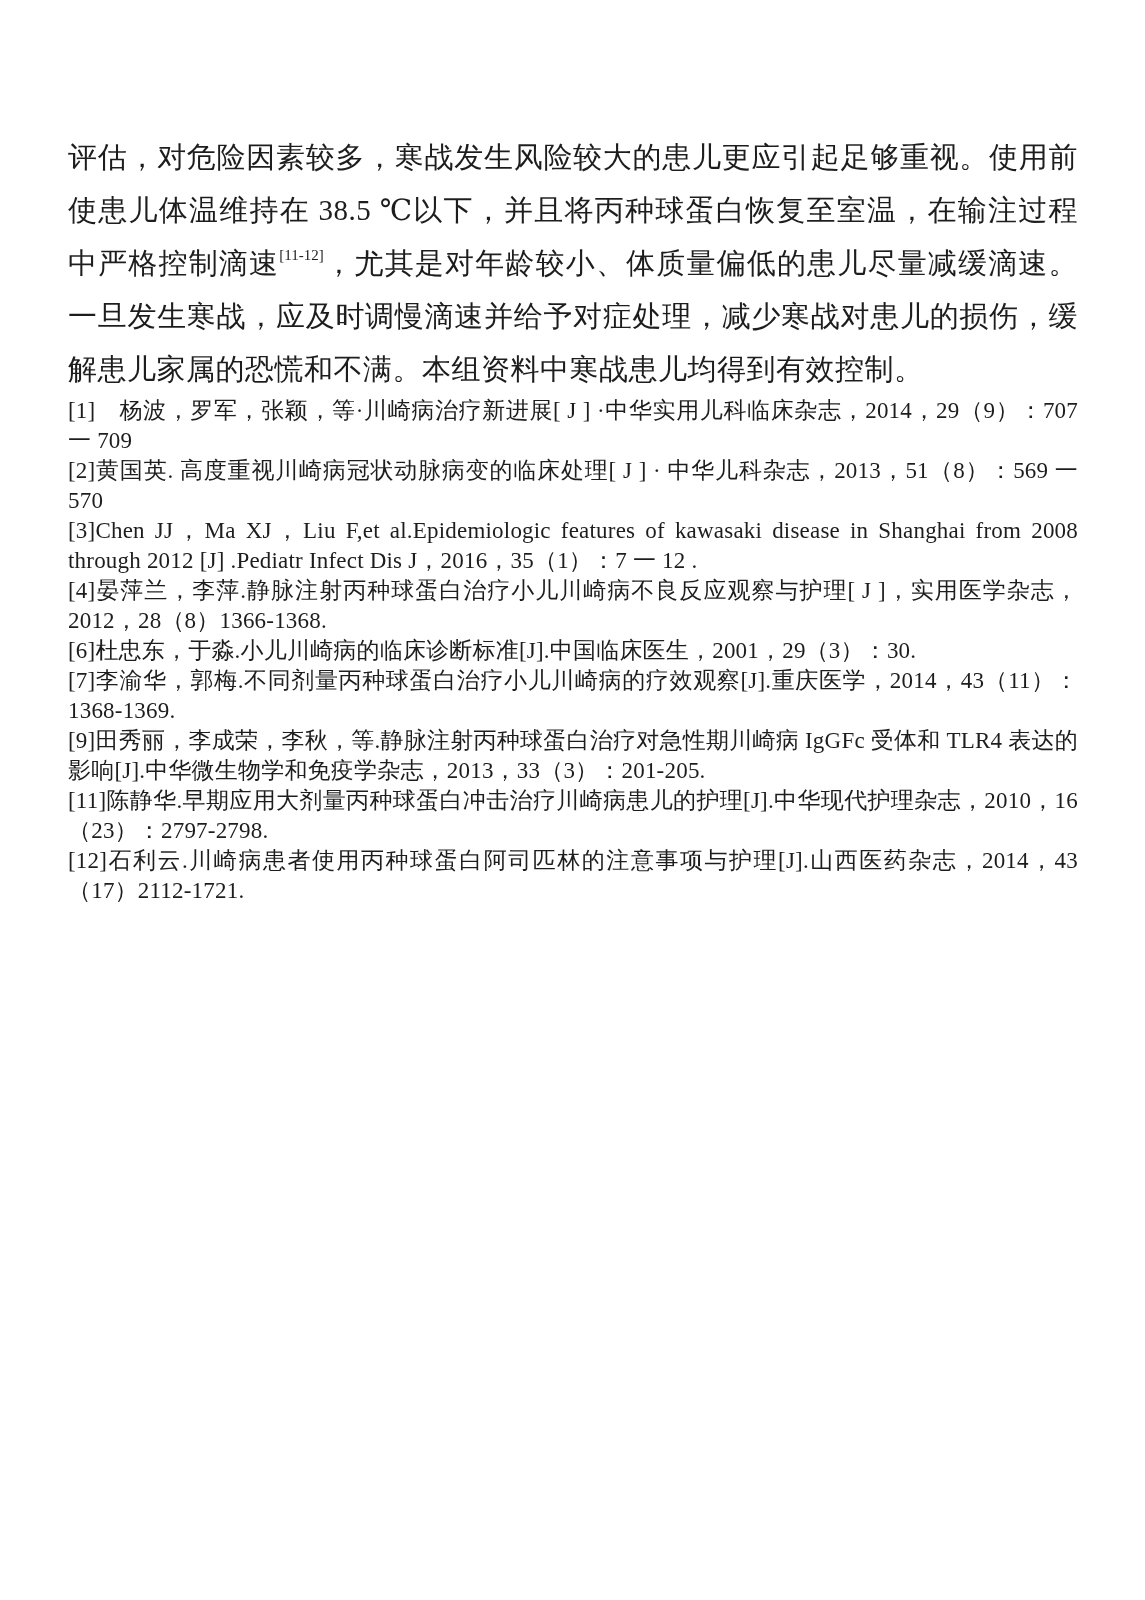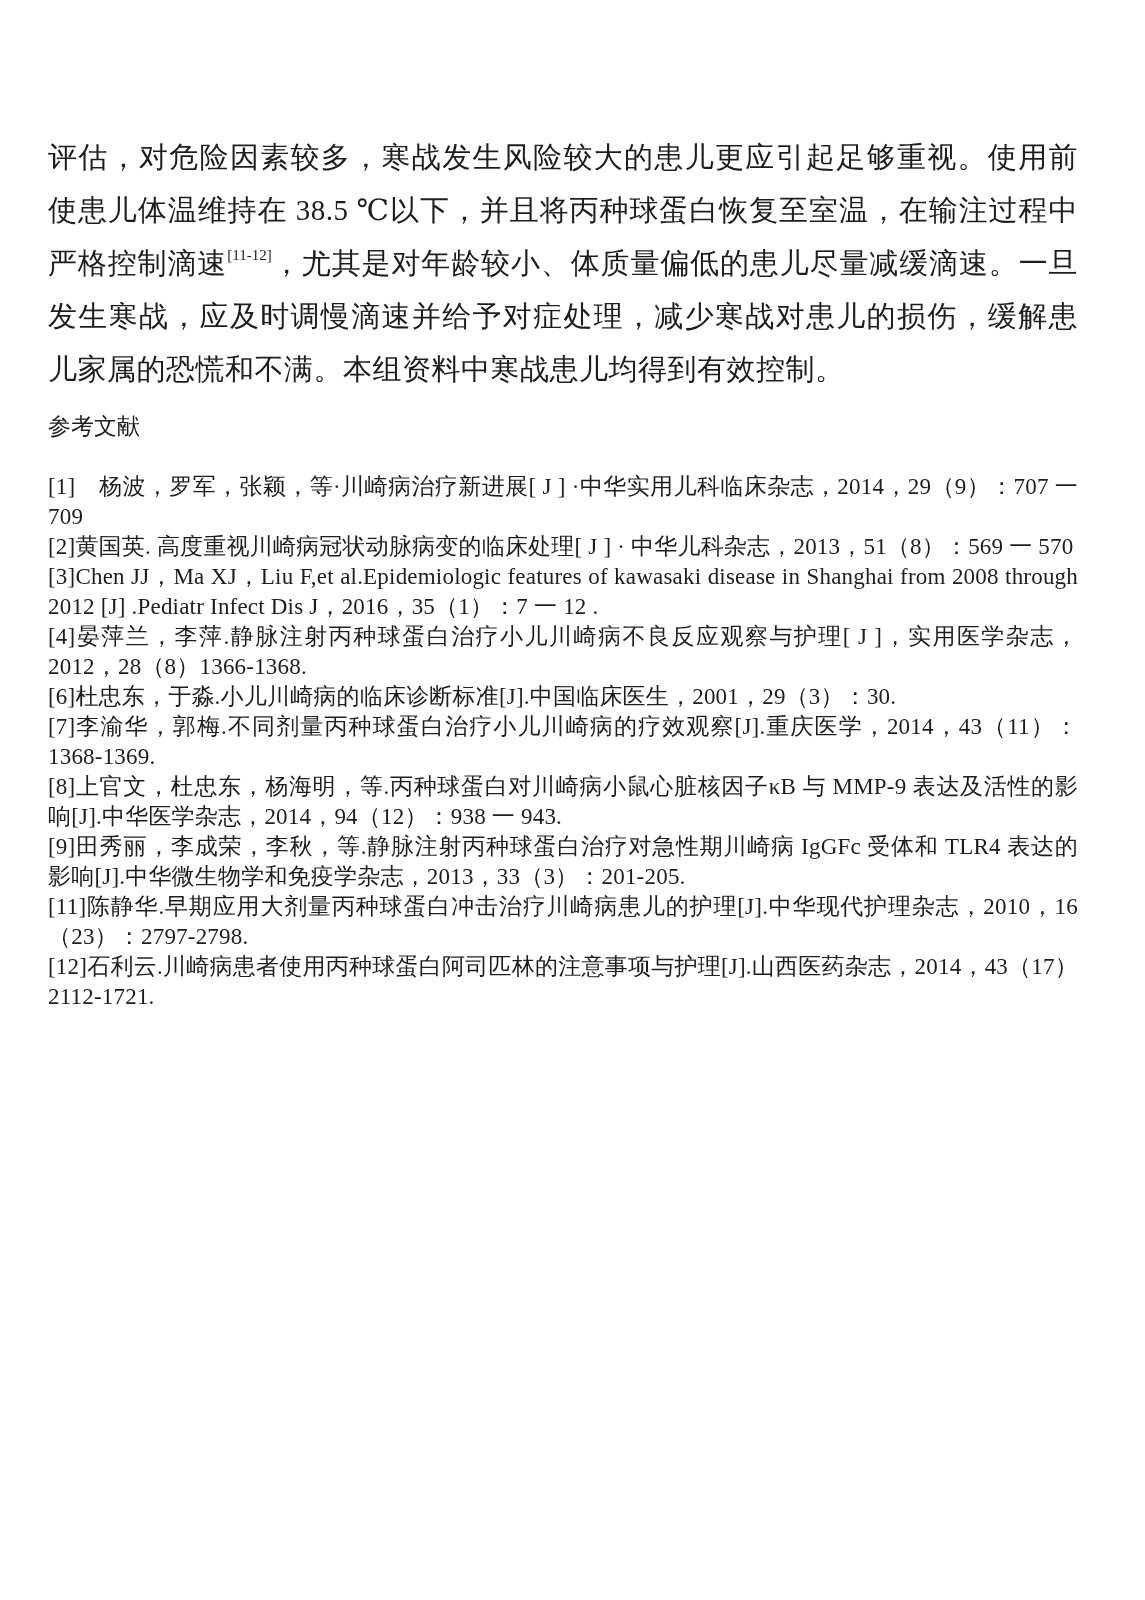--- a/index.html
+++ b/index.html
@@ -11,21 +11,21 @@
     width: 1145px;
     height: 1600px;
     overflow: hidden;
     color: #1d1d1d;
     font-family: "Liberation Serif", "DejaVu Serif", serif;
   }
   .page {
     box-sizing: border-box;
     width: 1145px;
     height: 1600px;
-    padding: 131px 67px 40px 48px;
+    padding: 131px 67px 40px 68px;
     background: #ffffff;
   }
   .body-para {
     margin: 0;
     font-size: 29px;
     line-height: 53px;
     text-align: justify;
     letter-spacing: 0.5px;
   }
   .body-para.indent {
@@ -61,28 +61,26 @@
   }
 </style>
 </head>
 <body>
 
 <div class="page">
 
   <p class="body-para"><span>评估，对危险因素较多，寒战发生风险较大的患儿更应引起足够重视。使用前使患儿体温维持在 38.5 ℃以下，并且将丙种球蛋白恢复至室温，在输注过程中严格控制滴速</span><sup class="citation">[11-12]</sup><span>，尤其是对年龄较小、体质量偏低的患儿尽量减缓滴速。一旦发生寒战，应及时调慢滴速并给予对症处理，减少寒战对患儿的损伤，缓解患儿家属的恐慌和不满。本组资料中寒战患儿均得到有效控制。</span></p>
 
 
-  <h3 class="refs-heading">参考文献</h3>
 
   <div class="refs-list">
       <p class="ref-item">[1]　杨波，罗军，张颖，等·川崎病治疗新进展[ J ] ·中华实用儿科临床杂志，2014，29（9）：707 一 709</p>
       <p class="ref-item">[2]黄国英. 高度重视川崎病冠状动脉病变的临床处理[ J ] · 中华儿科杂志，2013，51（8）：569 一 570</p>
       <p class="ref-item">[3]Chen JJ，Ma XJ，Liu F,et al.Epidemiologic features of kawasaki disease in Shanghai from 2008 through 2012 [J] .Pediatr Infect Dis J，2016，35（1）：7 一 12 .</p>
       <p class="ref-item">[4]晏萍兰，李萍.静脉注射丙种球蛋白治疗小儿川崎病不良反应观察与护理[ J ]，实用医学杂志，2012，28（8）1366-1368.</p>
       <p class="ref-item">[6]杜忠东，于淼.小儿川崎病的临床诊断标准[J].中国临床医生，2001，29（3）：30.</p>
       <p class="ref-item">[7]李渝华，郭梅.不同剂量丙种球蛋白治疗小儿川崎病的疗效观察[J].重庆医学，2014，43（11）：1368-1369.</p>
-      <p class="ref-item">[8]上官文，杜忠东，杨海明，等.丙种球蛋白对川崎病小鼠心脏核因子κB 与 MMP-9 表达及活性的影响[J].中华医学杂志，2014，94（12）：938 一 943.</p>
       <p class="ref-item">[9]田秀丽，李成荣，李秋，等.静脉注射丙种球蛋白治疗对急性期川崎病 IgGFc 受体和 TLR4 表达的影响[J].中华微生物学和免疫学杂志，2013，33（3）：201-205.</p>
       <p class="ref-item">[11]陈静华.早期应用大剂量丙种球蛋白冲击治疗川崎病患儿的护理[J].中华现代护理杂志，2010，16（23）：2797-2798.</p>
       <p class="ref-item">[12]石利云.川崎病患者使用丙种球蛋白阿司匹林的注意事项与护理[J].山西医药杂志，2014，43（17）2112-1721.</p>
     </div>
 
 </div>
 
 </body></html>

